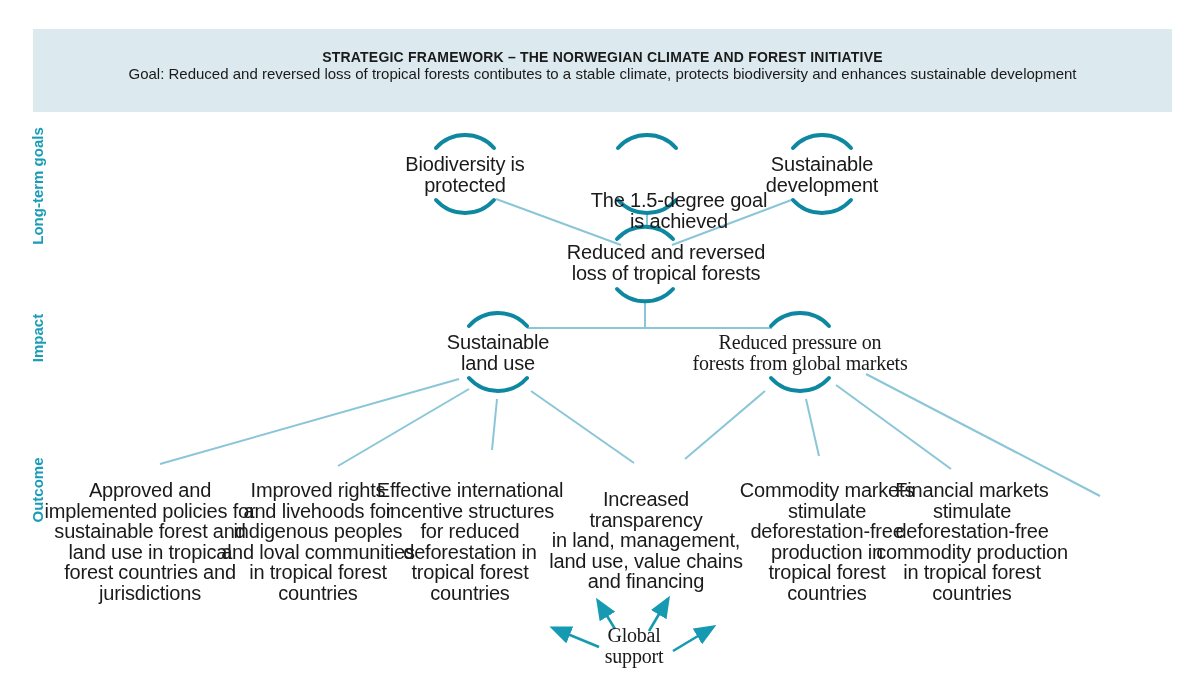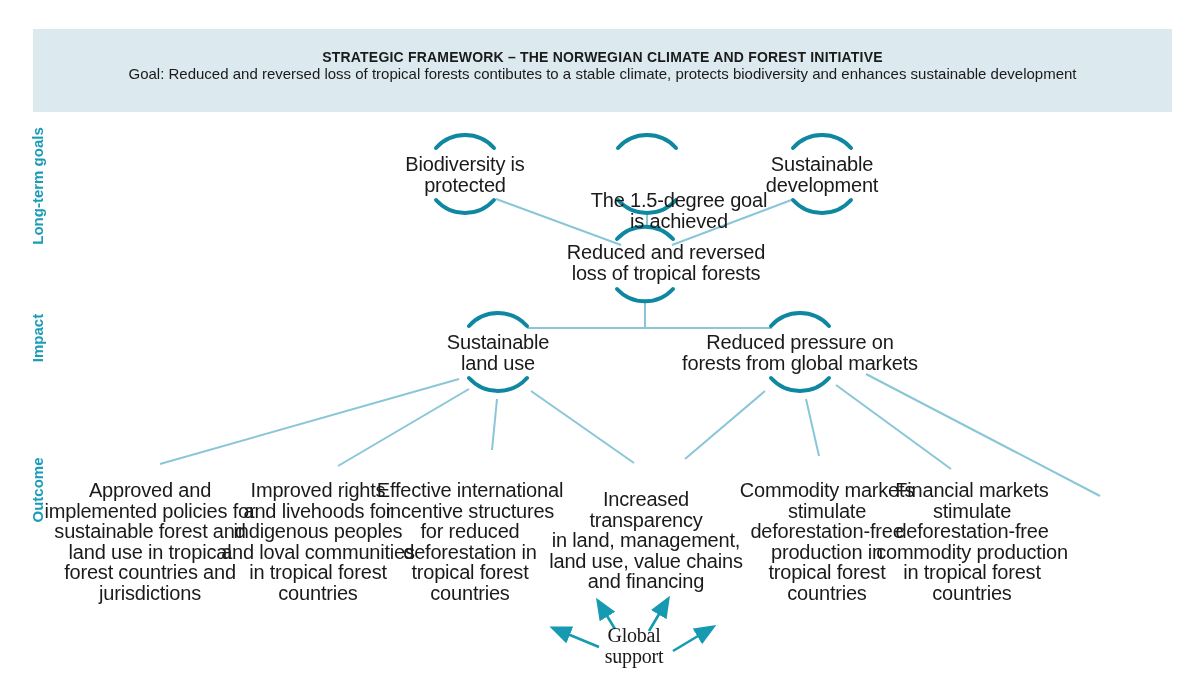--- a/index.html
+++ b/index.html
@@ -103,21 +103,21 @@
   <div class="node" style="left:679px;top:174px;margin-top:36px;">The 1.5-degree goal
 is achieved</div>
   <div class="node" style="left:822px;top:174px;">Sustainable
 development</div>
 
   <div class="node" style="left:666px;top:262px;">Reduced and reversed
 loss of tropical forests</div>
 
   <div class="node" style="left:498px;top:352px;">Sustainable
 land use</div>
-  <div class="node" style="left:800px;top:352px;">Reduced pressure on
+  <div class="node" style="left:800px;top:352px;font-family:Liberation Serif, serif;">Reduced pressure on
 forests from global markets</div>
 
   <div class="node" style="left:150px;top:541px;">Approved and
 implemented policies for
 sustainable forest and
 land use in tropical
 forest countries and
 jurisdictions</div>
   <div class="node" style="left:318px;top:541px;">Improved rights
 and livehoods for

